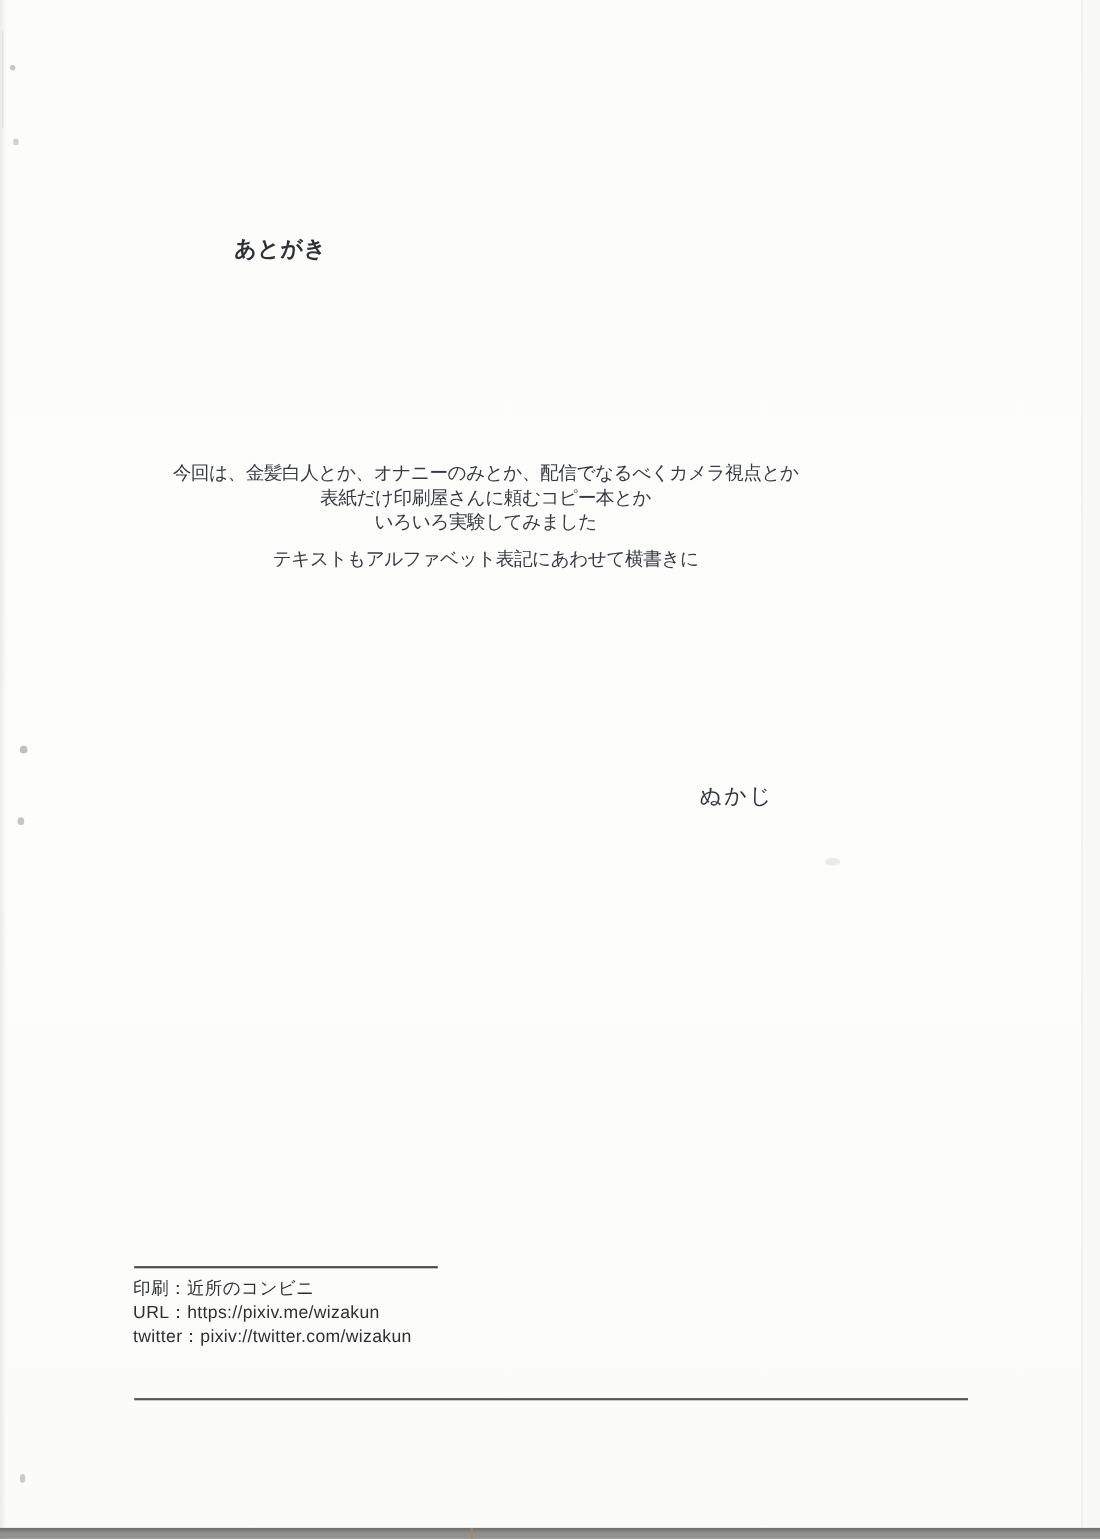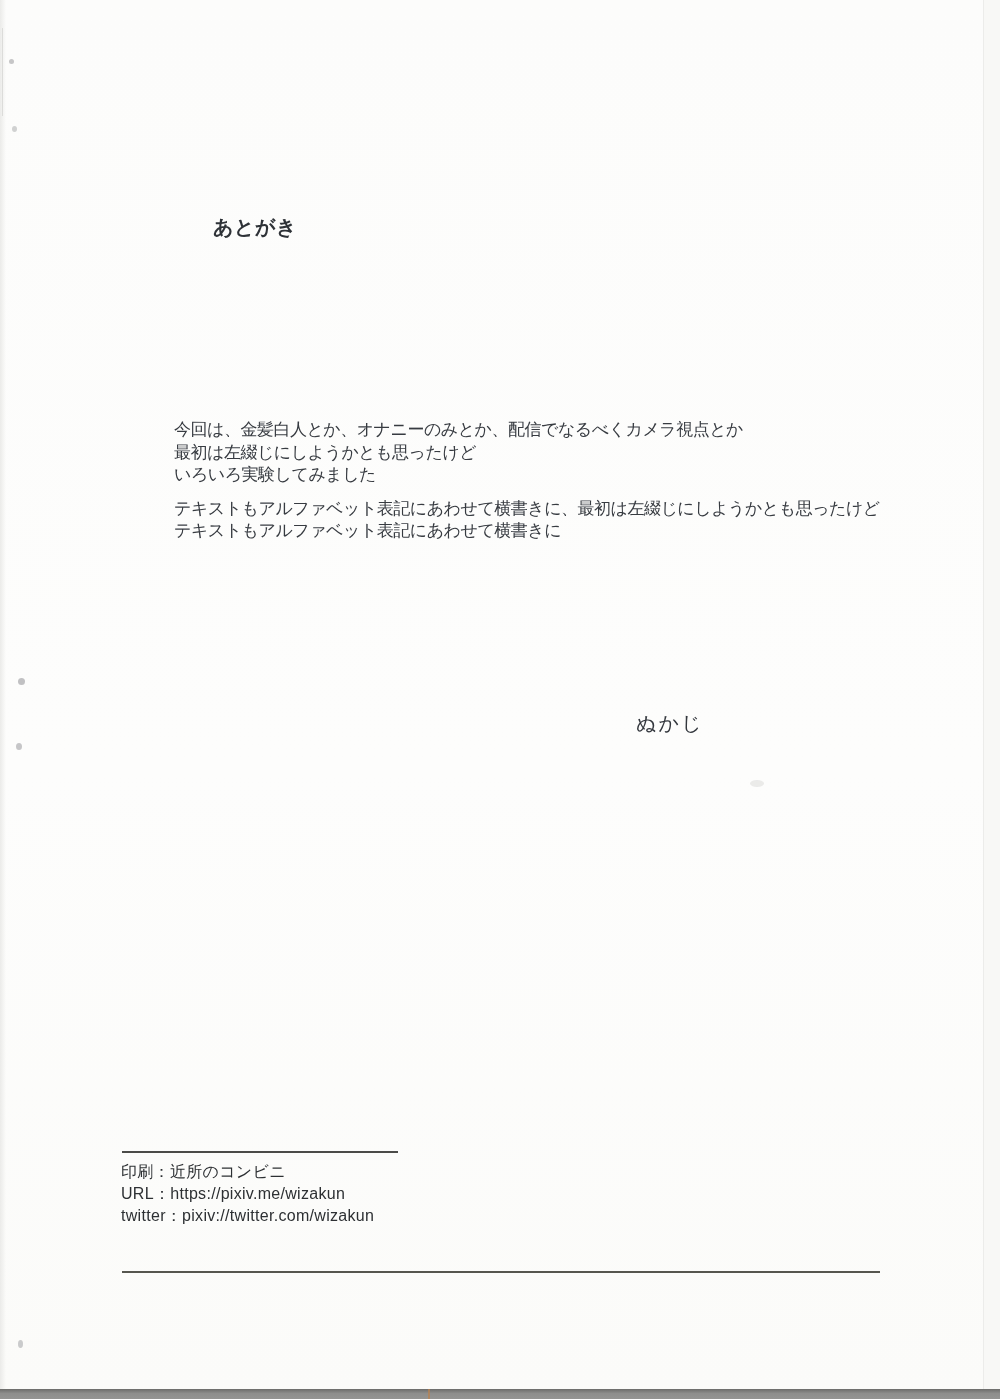--- a/index.html
+++ b/index.html
@@ -30,25 +30,26 @@
   }
   .title {
     position: absolute; left: 213px; top: 215px;
     margin: 0;
     font-size: 20px; font-weight: 600;
     line-height: 24px;
     letter-spacing: 0.5px;
     color: #2e3237;
   }
   .bodytext {
-    position: absolute; left: 174px; top: 408px;
+    position: absolute; left: 157px; top: 408px;
     color: #373b41;
     font-size: 17px;
     line-height: 22.5px;
     letter-spacing: -0.5px;
+    text-align: center;
   }
   .bodytext p { margin: 0 0 11px 0; }
   .signature {
     position: absolute; left: 636px; top: 710px;
     font-size: 20px;
     color: #33373d;
     letter-spacing: 2px;
     text-align: right;
   }
   .footer-rule {
@@ -102,26 +103,25 @@
   <div class="left-edge"></div>
   <div class="left-line"></div>
   <div class="right-edge"></div>
 
   <h1 class="title">あとがき</h1>
 
   <div class="bodytext">
     <p>
       </p>
       <div>今回は、金髪白人とか、オナニーのみとか、配信でなるべくカメラ視点とか</div>
-      <div>最初は左綴じにしようかとも思ったけど</div>
+      <div>表紙だけ印刷屋さんに頼むコピー本とか</div>
       <div>いろいろ実験してみました</div>
     <p></p>
     <p>
       </p>
-      <div>テキストもアルファベット表記にあわせて横書きに、最初は左綴じにしようかとも思ったけど</div>
       <div>テキストもアルファベット表記にあわせて横書きに</div>
     <p></p>
   </div>
 
   <div class="signature">ぬかじ</div>
 
   <div class="footer-rule"></div>
 
   <div class="footer">
     <div>印刷：近所のコンビニ</div>

